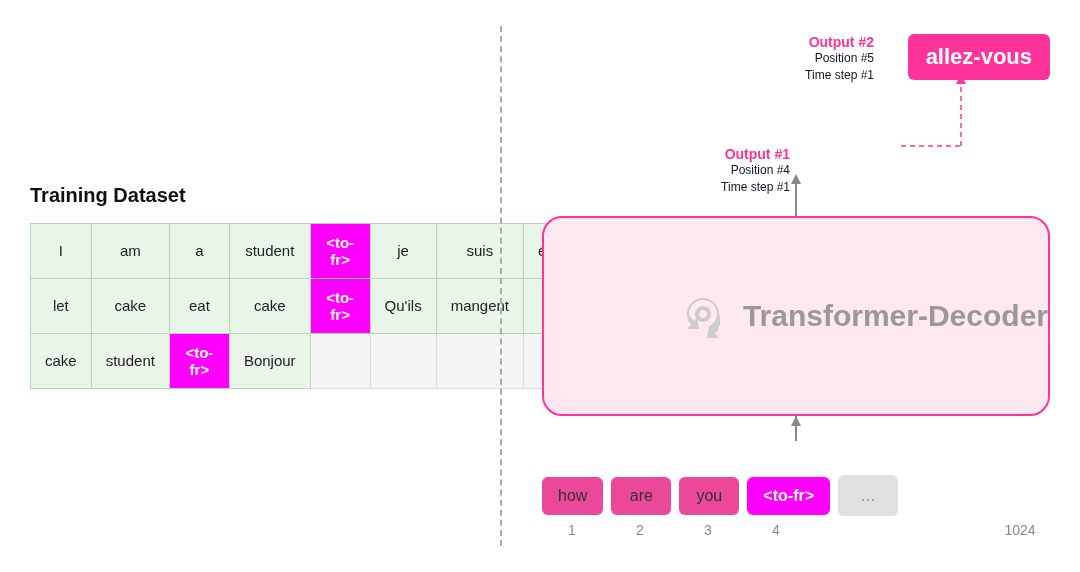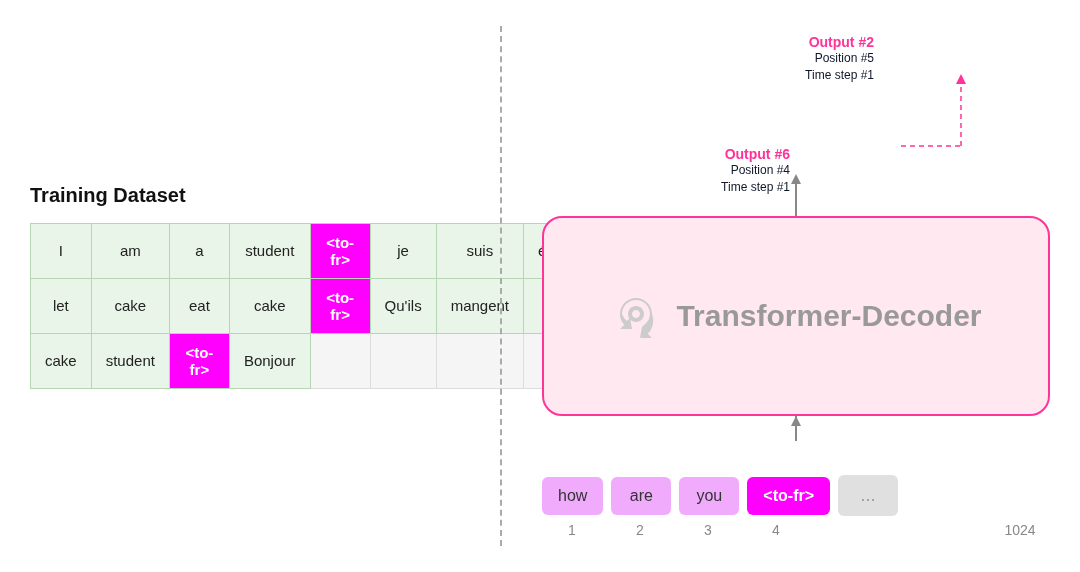--- a/index.html
+++ b/index.html
@@ -130,21 +130,21 @@
       position: absolute;
       top: 190px;
       left: 0px;
       right: 0px;
       height: 200px;
       border: 2.5px solid #ff3399;
       border-radius: 20px;
       background: #ffe8f0;
       display: flex;
       align-items: center;
-      justify-content: center;
+      justify-content: flex-end;
       gap: 14px;
     }
 
     .decoder-text {
       font-size: 30px;
       font-weight: 600;
       color: #999;
     }
 
     
@@ -160,21 +160,21 @@
 
     .token-box {
       padding: 10px 16px;
       border-radius: 6px;
       font-size: 16px;
       text-align: center;
       min-width: 60px;
     }
 
     .token-box.green {
-      background: #f0abfc;
+      background: #ec4899;
       color: #333;
     }
 
     .token-box.magenta {
       background: #ff00ff;
       color: #fff;
       font-weight: 600;
     }
 
     .token-box.ellipsis {
@@ -261,23 +261,24 @@
   <div class="divider"></div>
 
   <div class="right-panel">
 
     <div class="output-label label2">
       <div class="label-title">Output #2</div>
       <div class="label-sub">Position #5</div>
       <div class="label-sub">Time step #1</div>
     </div>
 
+    <div class="output-box output2">allez-vous</div>
 
     <div class="output-label label1">
-      <div class="label-title">Output #6</div>
+      <div class="label-title">Output #1</div>
       <div class="label-sub">Position #4</div>
       <div class="label-sub">Time step #1</div>
     </div>
 
 
     <div class="decoder-box">
 
       <svg width="52" height="52" viewBox="0 0 52 52" fill="none" xmlns="http://www.w3.org/2000/svg">
         <path d="M26 8C17.163 8 10 15.163 10 24c0 4.2 1.63 8.02 4.3 10.87L10 39h12l-2-11-3.1 3.1A13.9 13.9 0 0 1 12 24c0-7.73 6.27-14 14-14s14 6.27 14 14a13.9 13.9 0 0 1-4.9 10.1L32 37l-2 11h12l-4.3-4.13A17.93 17.93 0 0 0 42 24C42 15.163 34.837 8 26 8z" fill="#ccc"></path>
         <path d="M26 16c-4.4 0-8 3.6-8 8s3.6 8 8 8 8-3.6 8-8-3.6-8-8-8zm0 12c-2.2 0-4-1.8-4-4s1.8-4 4-4 4 1.8 4 4-1.8 4-4 4z" fill="#ccc"></path>

